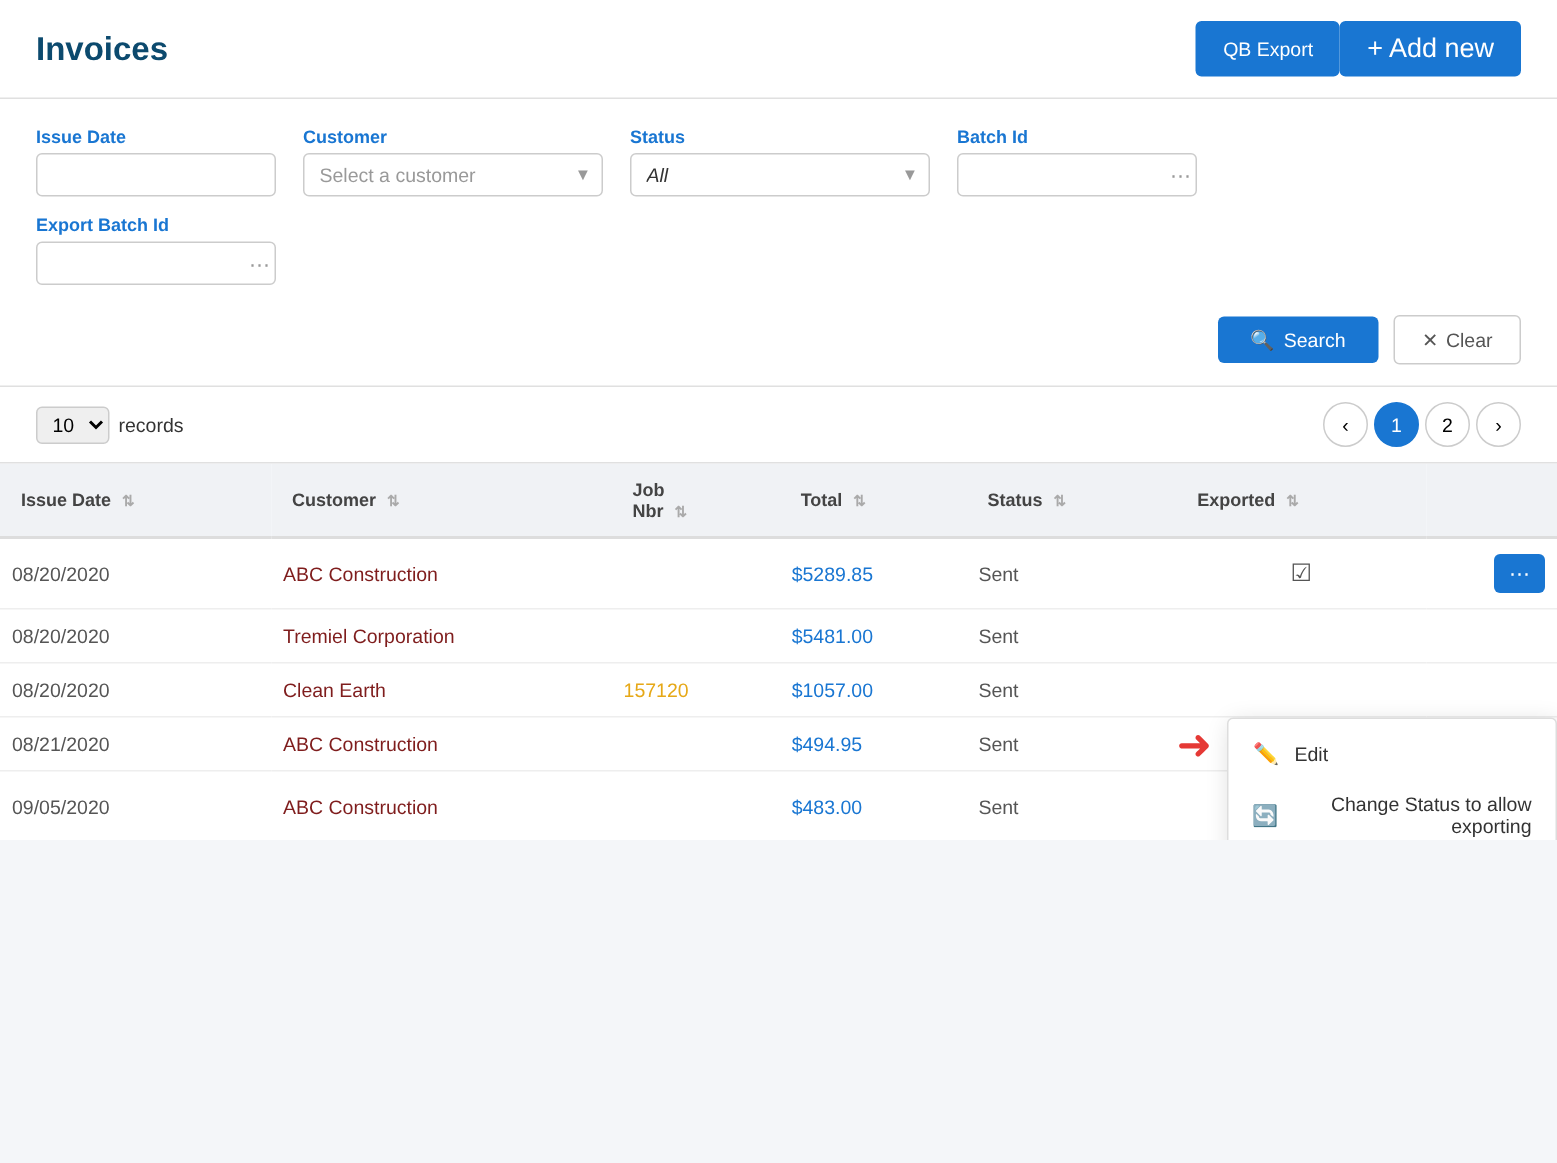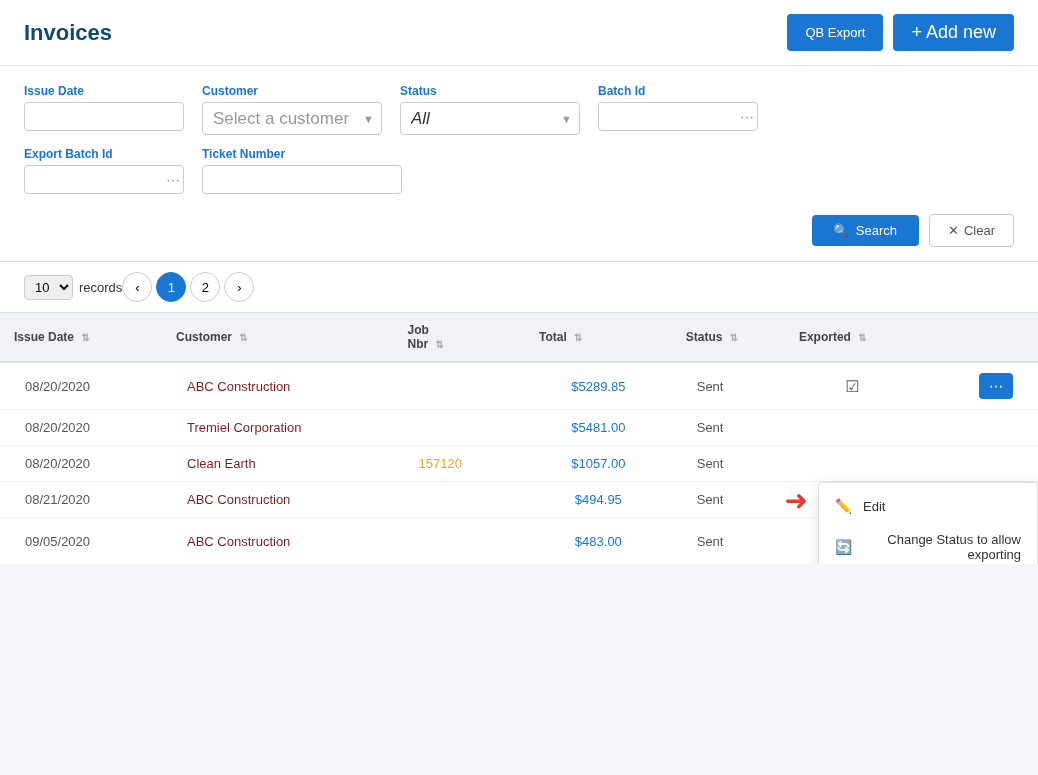--- a/index.html
+++ b/index.html
@@ -8,21 +8,21 @@
     .page-header {
       background: #fff;
       padding: 14px 24px;
       display: flex;
       align-items: center;
       justify-content: space-between;
       border-bottom: 1px solid #e0e0e0;
     }
     .page-title { font-size: 22px; font-weight: bold; color: #0c4a6e; }
 
-    .header-buttons { display: flex; gap: 10px; }
+    .header-buttons { display: flex; }
     .btn-qb {
       background: #1976d2; color: #fff; border: none; border-radius: 4px;
       padding: 8px 18px; font-size: 13px; cursor: pointer;
     }
     .btn-add {
       background: #1976d2; color: #fff; border: none; border-radius: 4px;
       padding: 8px 18px; font-size: 18px; cursor: pointer; display: flex; align-items: center; gap: 4px;
     }
 
     .filters-section {
@@ -37,21 +37,21 @@
     .filter-input {
       border: 1px solid #ccc; border-radius: 4px; padding: 6px 10px;
       font-size: 13px; width: 160px; color: #333; outline: none;
     }
     .filter-input-wide { width: 200px; }
     .filter-select-wrap {
       position: relative; display: inline-block;
     }
     .filter-select {
       border: 1px solid #ccc; border-radius: 4px; padding: 6px 30px 6px 10px;
-      font-size: 17px; width: 180px; color: #999; background: #fff;
+      font-size: 13px; width: 200px; color: #999; background: #fff;
       appearance: none; outline: none; cursor: pointer;
     }
     .filter-select-arrow {
       position: absolute; right: 8px; top: 50%; transform: translateY(-50%);
       pointer-events: none; color: #999; font-size: 11px;
     }
     .filter-input-icon-wrap {
       position: relative; display: inline-block;
     }
     .filter-input-icon {
@@ -70,21 +70,21 @@
       padding: 8px 22px; font-size: 13px; cursor: pointer; display: flex; align-items: center; gap: 6px;
     }
     .btn-clear {
       background: #fff; color: #555; border: 1px solid #ccc; border-radius: 4px;
       padding: 8px 18px; font-size: 13px; cursor: pointer; display: flex; align-items: center; gap: 5px;
     }
 
     .table-controls {
       background: #fff;
       padding: 10px 24px;
-      display: flex; align-items: center; 
+      display: flex; align-items: center; justify-content: space-between;
       border-bottom: 1px solid #e0e0e0;
     }
     .records-select-wrap { display: flex; align-items: center; gap: 6px; }
     .records-select {
       border: 1px solid #ccc; border-radius: 4px; padding: 3px 6px;
       font-size: 13px; cursor: pointer;
     }
     .pagination { display: flex; align-items: center; gap: 4px; }
     .page-btn {
       width: 30px; height: 30px; border-radius: 50%; border: 1px solid #ccc;
@@ -95,26 +95,26 @@
     .page-btn-arrow { border: 1px solid #ccc; background: #fff; cursor: pointer; }
 
     .table-wrap { background: #fff; overflow: auto; }
     table { width: 100%; border-collapse: collapse; }
     thead tr { background: #f0f2f5; }
     th {
       padding: 10px 14px; text-align: left; font-size: 12px; font-weight: 600;
       color: #444; border-bottom: 2px solid #ddd; white-space: nowrap;
     }
     th .sort-icon { color: #aaa; font-size: 10px; margin-left: 4px; }
-    td { padding: 10px 25px; border-bottom: 1px solid #eee; font-size: 13px; vertical-align: middle; }
+    td { padding: 10px 8px; border-bottom: 1px solid #eee; font-size: 13px; vertical-align: middle; }
     tr:last-child td { border-bottom: none; }
     .td-date { color: #555; }
     .td-customer { color: #7f1d1d; cursor: pointer; }
     .td-job { color: #e6a817; }
-    .td-total { color: #1976d2; text-align: center; }
+    .td-total { color: #1976d2; }
     .td-status { color: #555; }
     .td-exported { text-align: center; }
     .td-action { text-align: right; position: relative; }
     .action-btn {
       background: #1976d2; color: #fff; border: none; border-radius: 4px;
       padding: 5px 10px; cursor: pointer; font-size: 14px;
     }
     .checkbox-icon { font-size: 16px; color: #555; }
 
     
@@ -190,24 +190,20 @@
   <div class="filter-row">
 
     <div class="filter-group">
       <label class="filter-label">Export Batch Id</label>
       <div class="filter-input-icon-wrap">
         <input class="filter-input-icon" type="text" style="">
         <button class="filter-icon-btn">⋯</button>
       </div>
     </div>
 
-    <div class="filter-group">
-      <label class="filter-label">Ticket Number</label>
-      <input class="filter-input filter-input-wide" type="text" style="">
-    </div>
   </div>
   <div class="filter-actions">
     <button class="btn-search">
       <span>🔍</span>
       <span>Search</span>
     </button>
     <button class="btn-clear">
       <span>✕</span>
       <span>Clear</span>
     </button>

